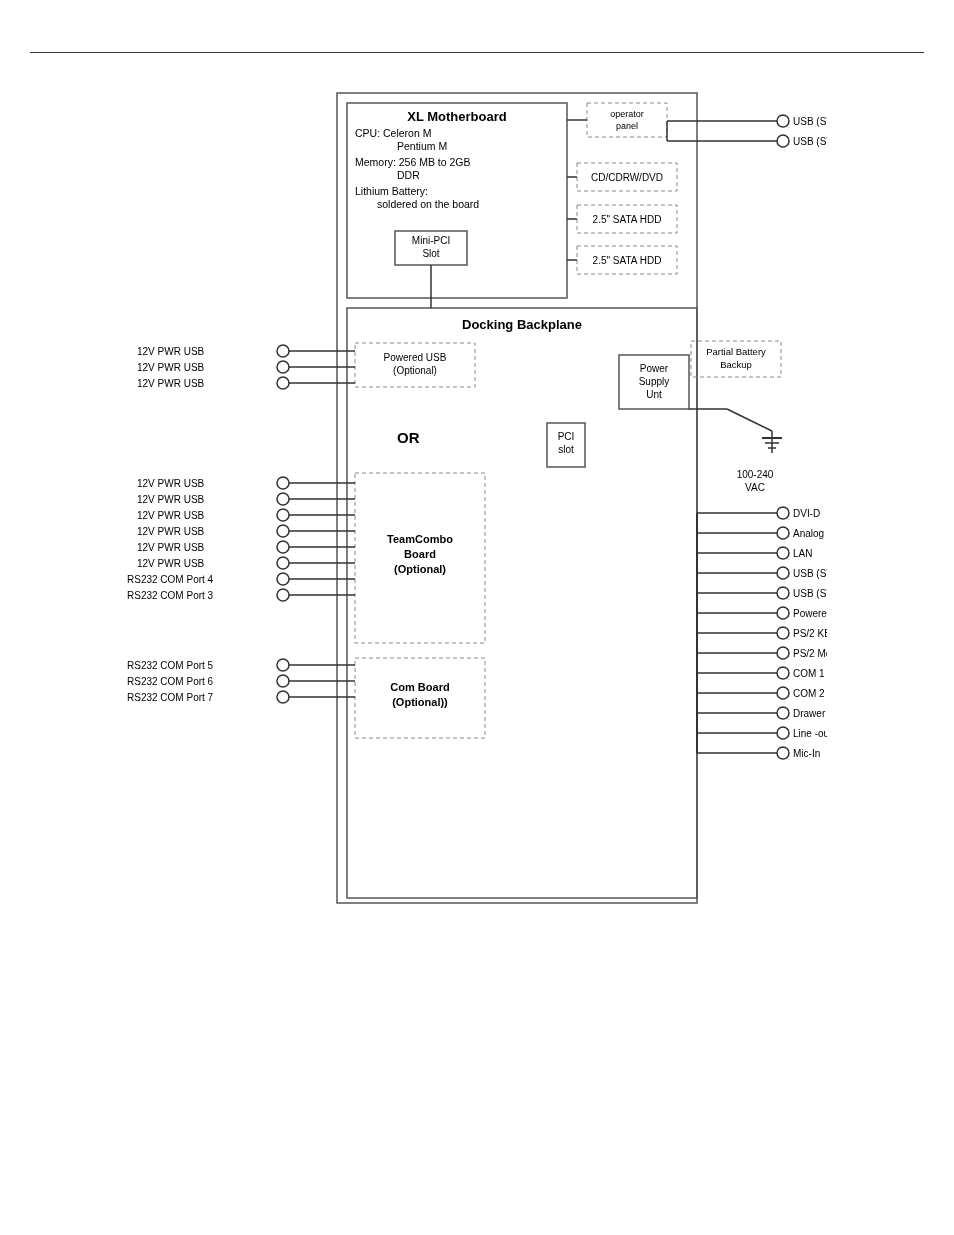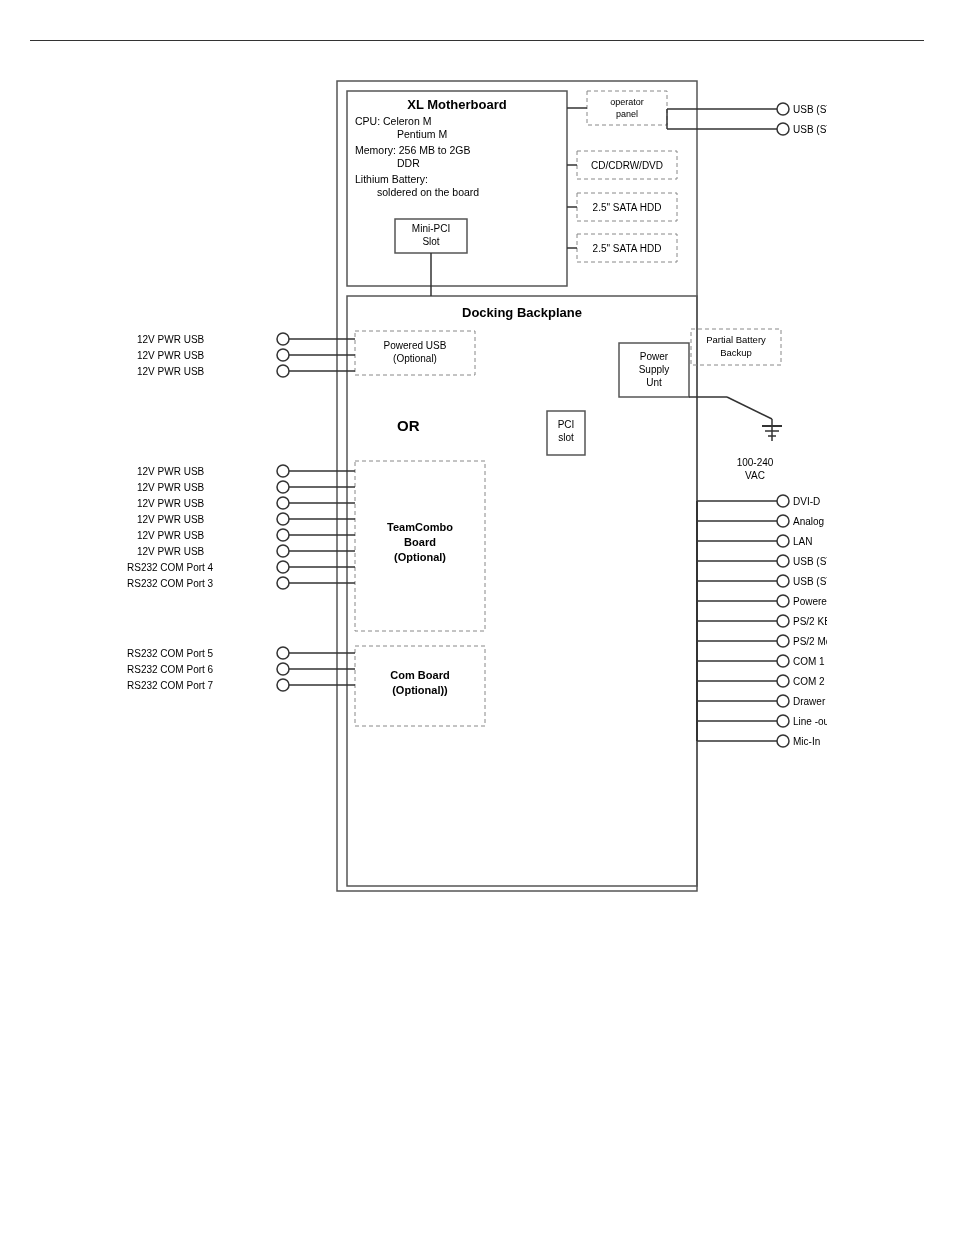--- a/index.html
+++ b/index.html
@@ -8,21 +8,21 @@
       font-family: Arial, sans-serif;
       font-size: 11px;
       width: 954px;
       min-height: 1235px;
       position: relative;
     }
     .page {
       width: 954px;
       min-height: 1235px;
       background: #fff;
-      padding: 40px 30px;
+      padding: 52px 30px;
     }
     .top-rule {
       border-top: 1px solid #333;
       margin-bottom: 30px;
     }
     
     .diag-wrap {
       position: relative;
       width: 700px;
       height: 870px;

